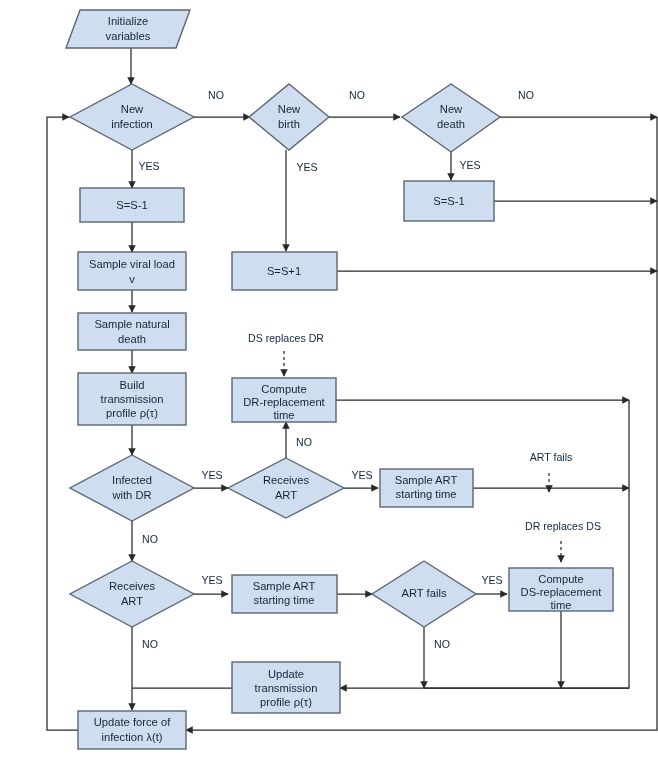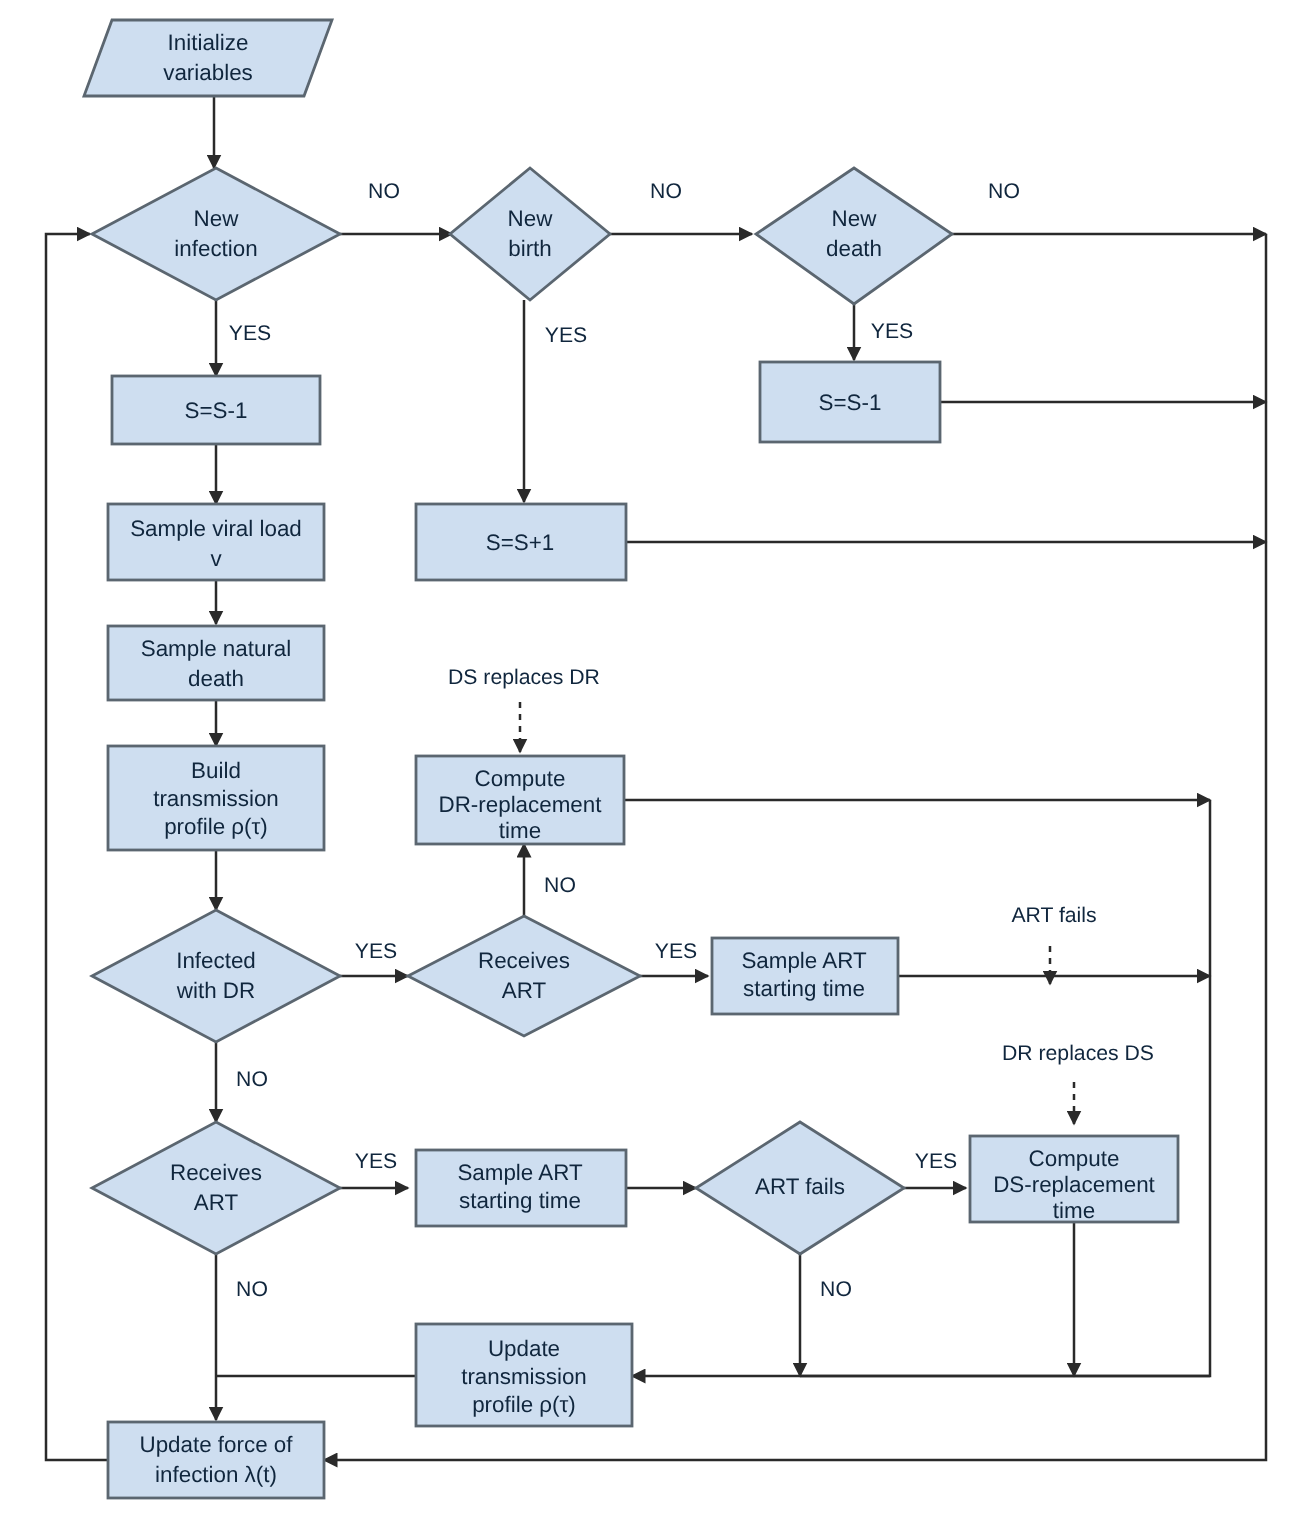--- a/index.html
+++ b/index.html
@@ -10,20 +10,21 @@
   body {
     width: 658px;
     height: 760px;
     font-family: "Liberation Sans", sans-serif;
     overflow: hidden;
   }
   #flowchart-root {
     position: relative;
     width: 550px;
     height: 760px;
+    margin-left: 24px;
   }
   svg.chart {
     display: block;
     width: 658px;
     height: 760px;
   }
   .node-shape {
     fill: #cedef0;
     stroke: #5b6670;
     stroke-width: 1.4;

